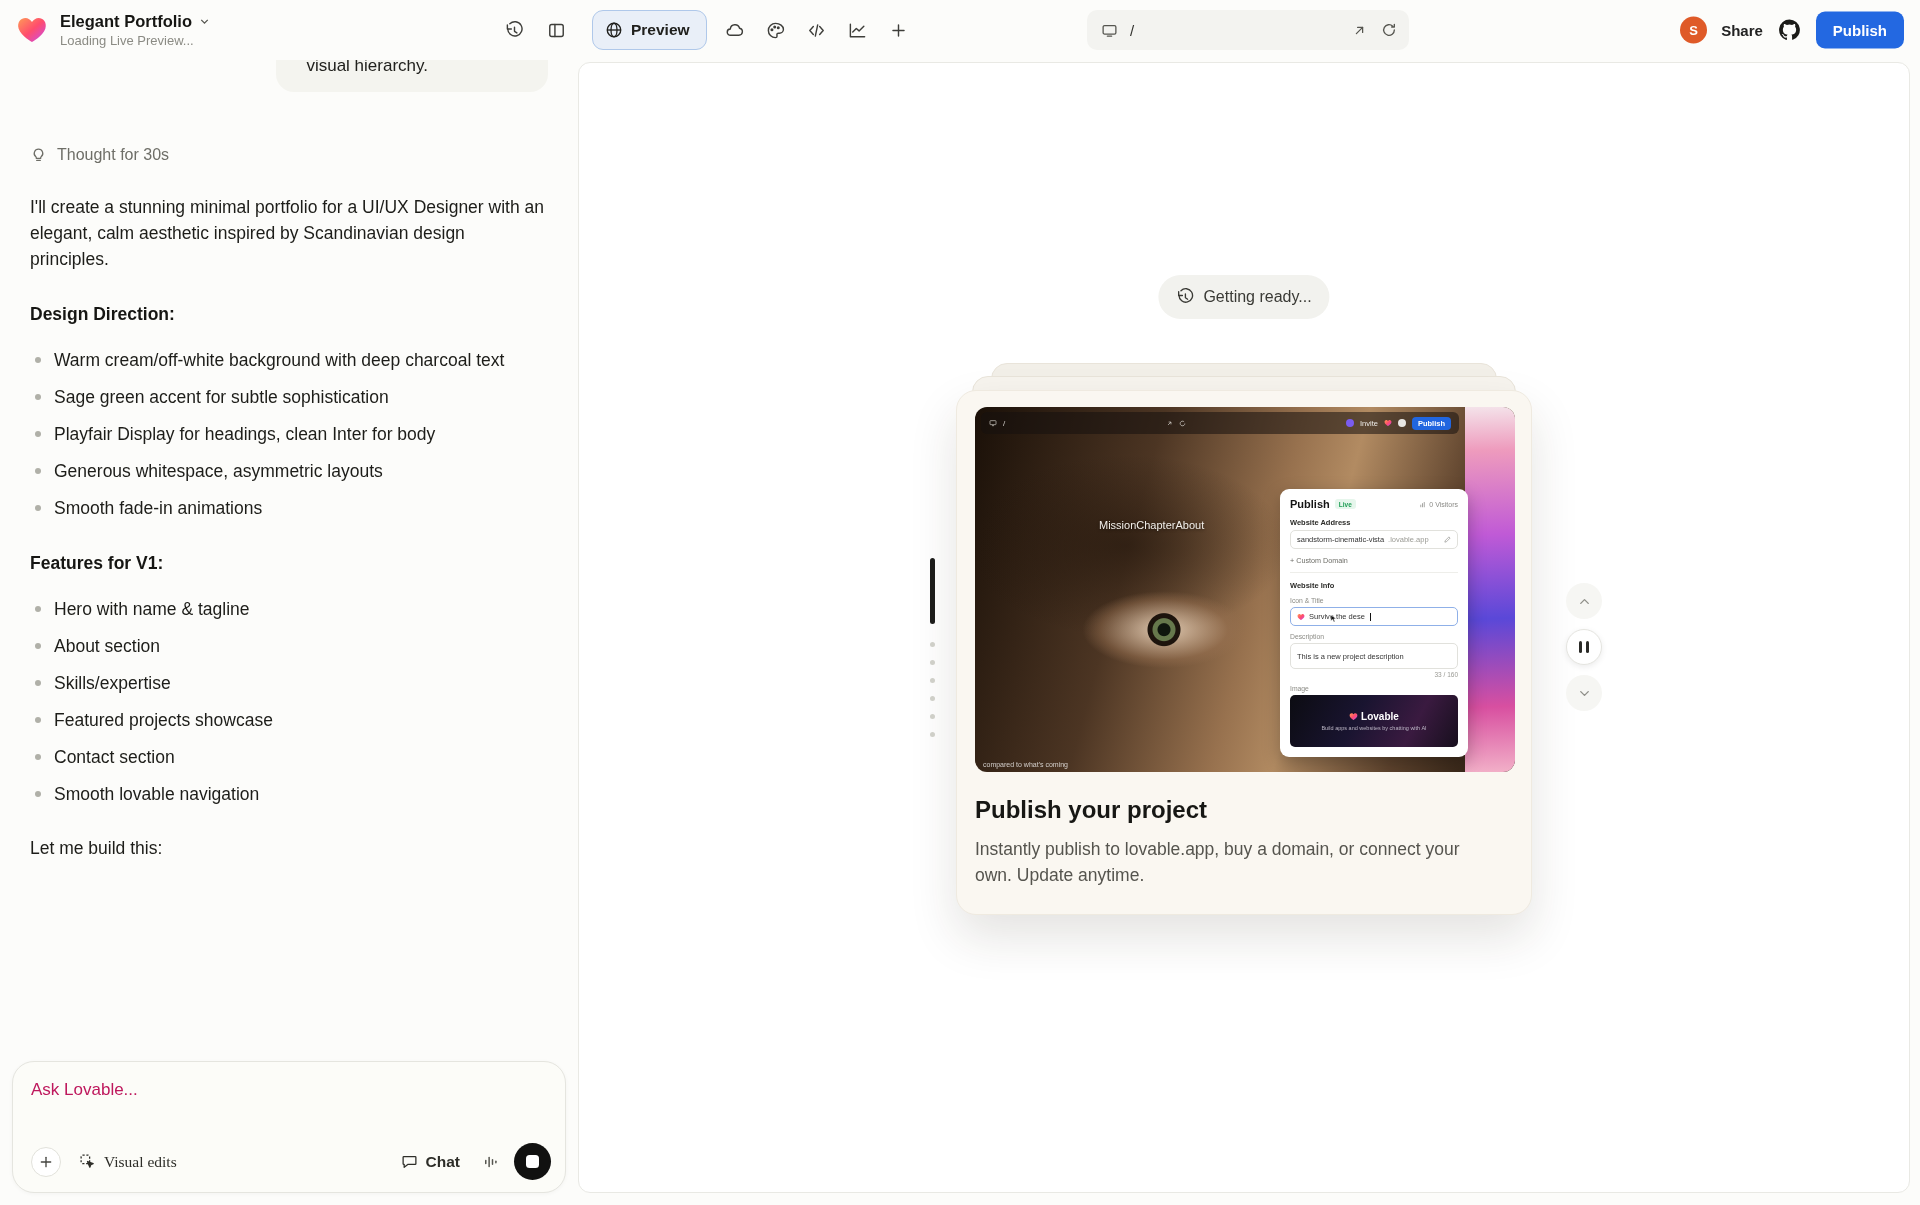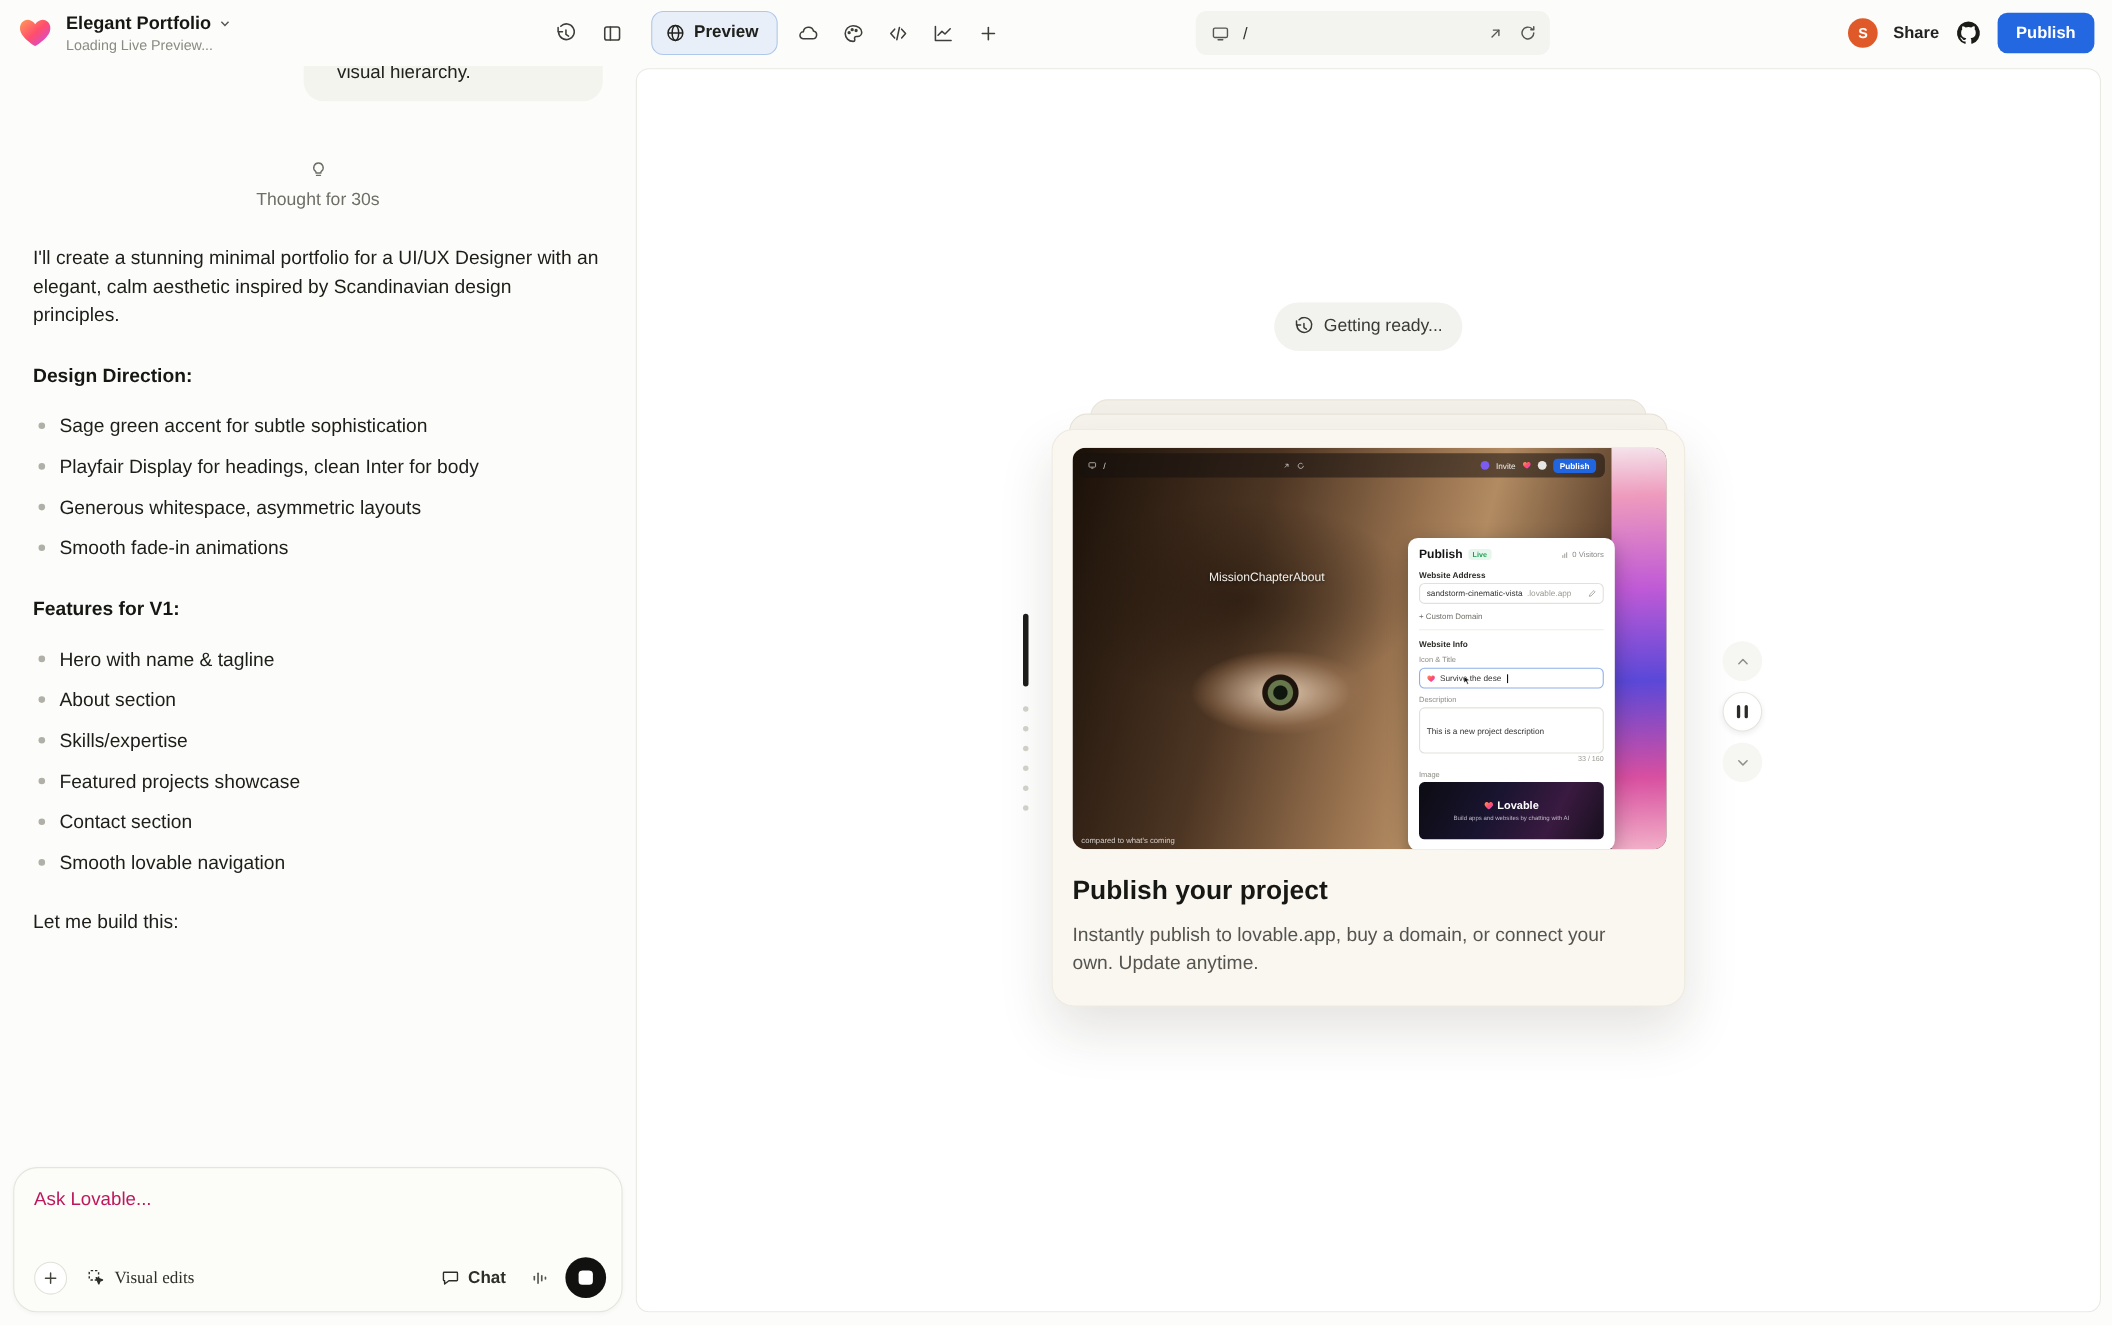--- a/index.html
+++ b/index.html
@@ -28,21 +28,21 @@
   .avatar { width:27px; height:27px; border-radius:50%; display:flex; align-items:center; justify-content:center; color:#fff; font-size:13px; font-weight:700; cursor:pointer; }
   .share-label { font-size:15px; font-weight:600; color:#222; cursor:pointer; }
   .publish-btn { height:37px; padding:0 17px; border:none; border-radius:9px; color:#fff; font-size:15px; font-weight:600; cursor:pointer; font-family:inherit; }
 
   
   .main { flex:1; display:flex; min-height:0; }
 
   
   .chat { width:578px; flex:0 0 578px; position:relative; padding:0 30px; overflow:hidden; }
   .user-bubble { margin-left:auto; margin-top:-60px; width:fit-content; max-width:410px; background:#F4F4EF; border-radius:18px; padding:56px 120px 16px 30px; font-size:17px; color:#21211D; }
-  .thought-row { margin-top:54px; display:flex; align-items:center; gap:10px; color:#6E6E67; font-size:16px;flex-direction:column; }
+  .thought-row { margin-top:54px; display:flex; align-items:center; gap:10px; color:#6E6E67; font-size:16px; }
   .chat-p { margin-top:30px; font-size:17.5px; line-height:26px; color:#1D1D19; }
   .chat-h { margin-top:32px; font-size:17.5px; font-weight:700; color:#16161?3; }
   .chat-h { color:#161613; }
   .chat-ul { list-style:none; margin-top:22px; }
   .chat-ul li { position:relative; padding-left:24px; margin-bottom:11px; font-size:17.5px; line-height:26px; color:#1D1D19; }
   .chat-ul li::before { content:""; position:absolute; left:5px; top:10px; width:6px; height:6px; border-radius:50%; background:#B0B0A8; }
   .editing-row { margin-top:26px; display:flex; align-items:center; gap:10px; }
   .editing-label { font-size:16px; color:#2A2A26; }
   .editing-file { background:#EFEFEA; border-radius:6px; padding:4px 9px; font-size:13.5px; color:#55554F; }
   .show-all { margin-left:auto; background:none; border:none; font-family:inherit; font-size:15.5px; font-weight:600; color:#1D1D19; cursor:pointer; padding:6px 10px; border-radius:8px; }
@@ -250,20 +250,21 @@
             <path d="M12 3a6 6 0 0 0-4 10.5c.8.7 1 1.5 1 2.5h6c0-1 .2-1.8 1-2.5A6 6 0 0 0 12 3z"></path>
             <line x1="9.5" y1="19" x2="14.5" y2="19"></line>
           </svg>
         <span>Thought for 30s</span>
       </div>
 
       <p class="chat-p">I'll create a stunning minimal portfolio for a UI/UX Designer with an elegant, calm aesthetic inspired by Scandinavian design principles.</p>
 
       <h3 class="chat-h">Design Direction:</h3>
       <ul class="chat-ul">
+        <li>Warm cream/off-white background with deep charcoal text</li>
         <li>Sage green accent for subtle sophistication</li>
         <li>Playfair Display for headings, clean Inter for body</li>
         <li>Generous whitespace, asymmetric layouts</li>
         <li>Smooth fade-in animations</li>
       </ul>
 
       <h3 class="chat-h">Features for V1:</h3>
       <ul class="chat-ul">
         <li>Hero with name &amp; tagline</li>
         <li>About section</li>
@@ -390,21 +391,21 @@
                 <svg class="mini-logo" viewBox="0 0 24 24">
                     <path fill="url(#hg)" d="M12 21s-8-4.5-10-10C.5 6 4 3 7 3c2 0 4 1.5 5 3 1-1.5 3-3 5-3 3 0 6.5 3 5 8-2 5.5-10 10-10 10z"></path>
                   </svg>
                 <span>Survive the dese</span>
                   <span class="caret"></span>
                 <svg class="mini-cursor" width="9" height="9" viewBox="0 0 24 24">
                     <path fill="#111" stroke="#fff" stroke-width="1.4" d="M5 3l14 9-6.2 1L16 20l-3 1.4-3.2-7L5 18z"></path>
                   </svg>
               </div>
               <div class="mp-sublabel">Description</div>
-              <div class="mp-input" style="height:42px;">
+              <div class="mp-input" style="height:26px;">
                 <span>This is a new project description</span>
               </div>
               <div class="mp-count">33 / 160</div>
               <div class="mp-sublabel">Image</div>
               <div class="mp-og">
                 <div class="mp-og-row">
                   <svg width="9" height="9" viewBox="0 0 24 24">
                       <path fill="url(#hg)" d="M12 21s-8-4.5-10-10C.5 6 4 3 7 3c2 0 4 1.5 5 3 1-1.5 3-3 5-3 3 0 6.5 3 5 8-2 5.5-10 10-10 10z"></path>
                     </svg>
                   <span>Lovable</span>

